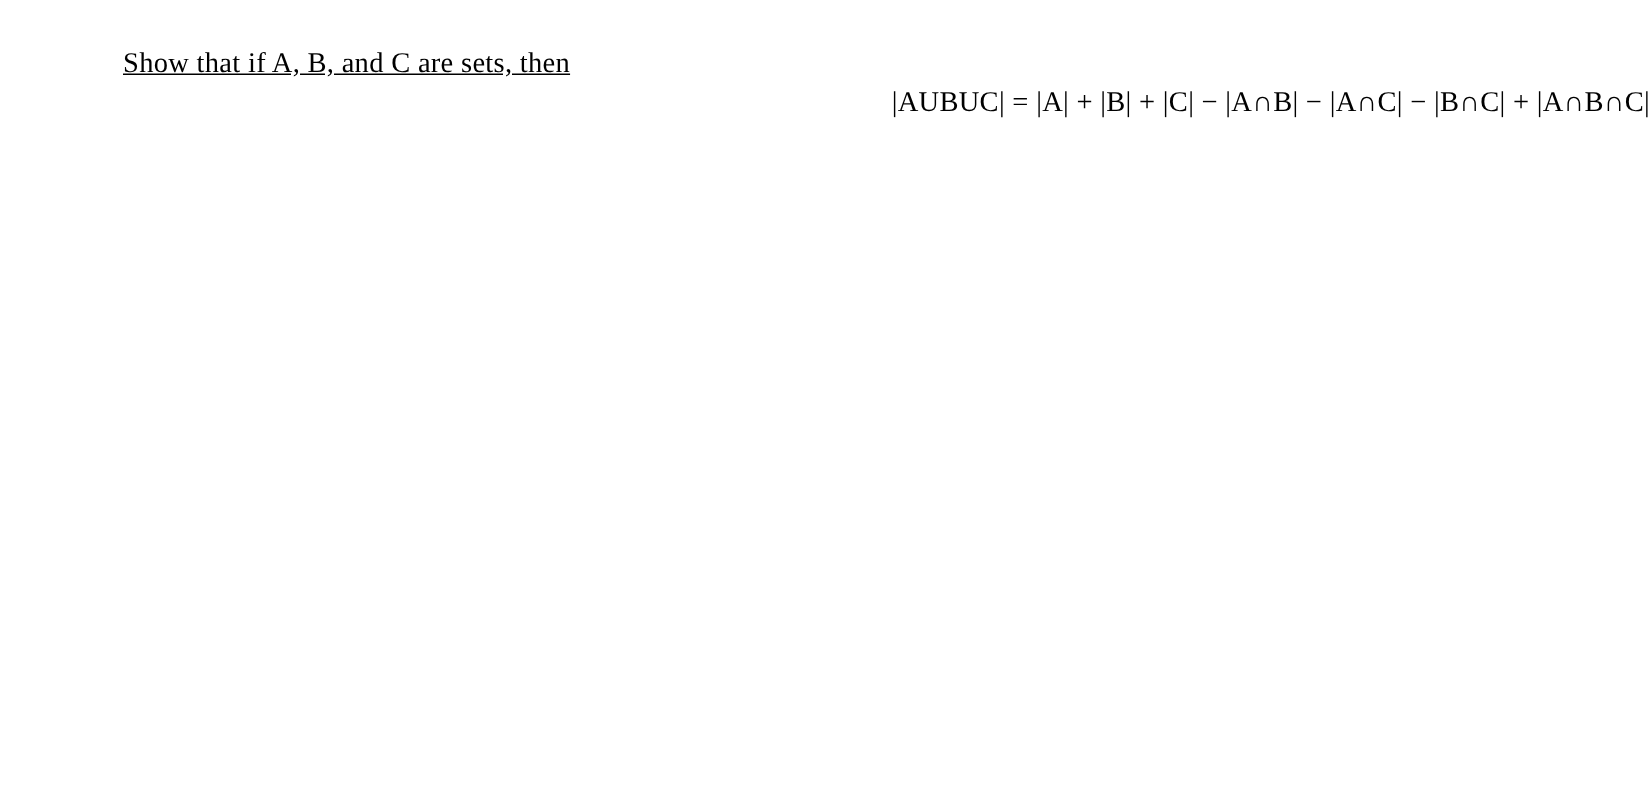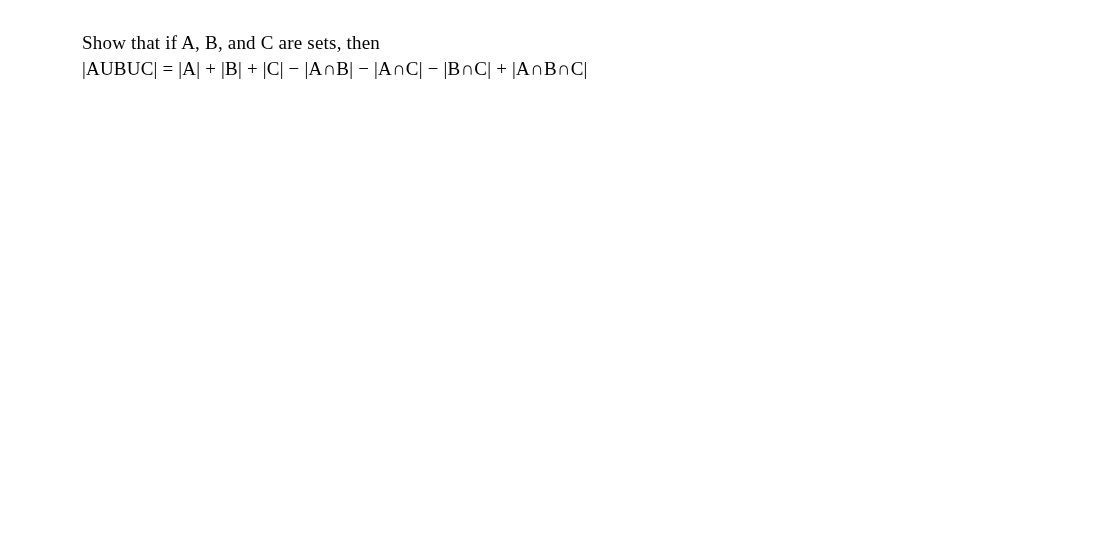--- a/index.html
+++ b/index.html
@@ -13,23 +13,25 @@
       background: #ffffff;
       font-family: "Times New Roman", Times, serif;
       font-size: 19px;
       color: #000000;
       padding-top: 30px;
       padding-left: 82px;
     }
     .line {
       line-height: 1.35;
       letter-spacing: 0.2px;
+      text-decoration: underline;
     }
     .line2 {
       line-height: 1.35;
       letter-spacing: 0.2px;
+      text-align: right;
     }
   </style>
 </head>
 <body>
 
 <div class="line">Show that if A, B, and C are sets, then</div>
 <div class="line2">|AUBUC| = |A| + |B| + |C| − |A∩B| − |A∩C| − |B∩C| + |A∩B∩C|</div>
 
 </body></html>

